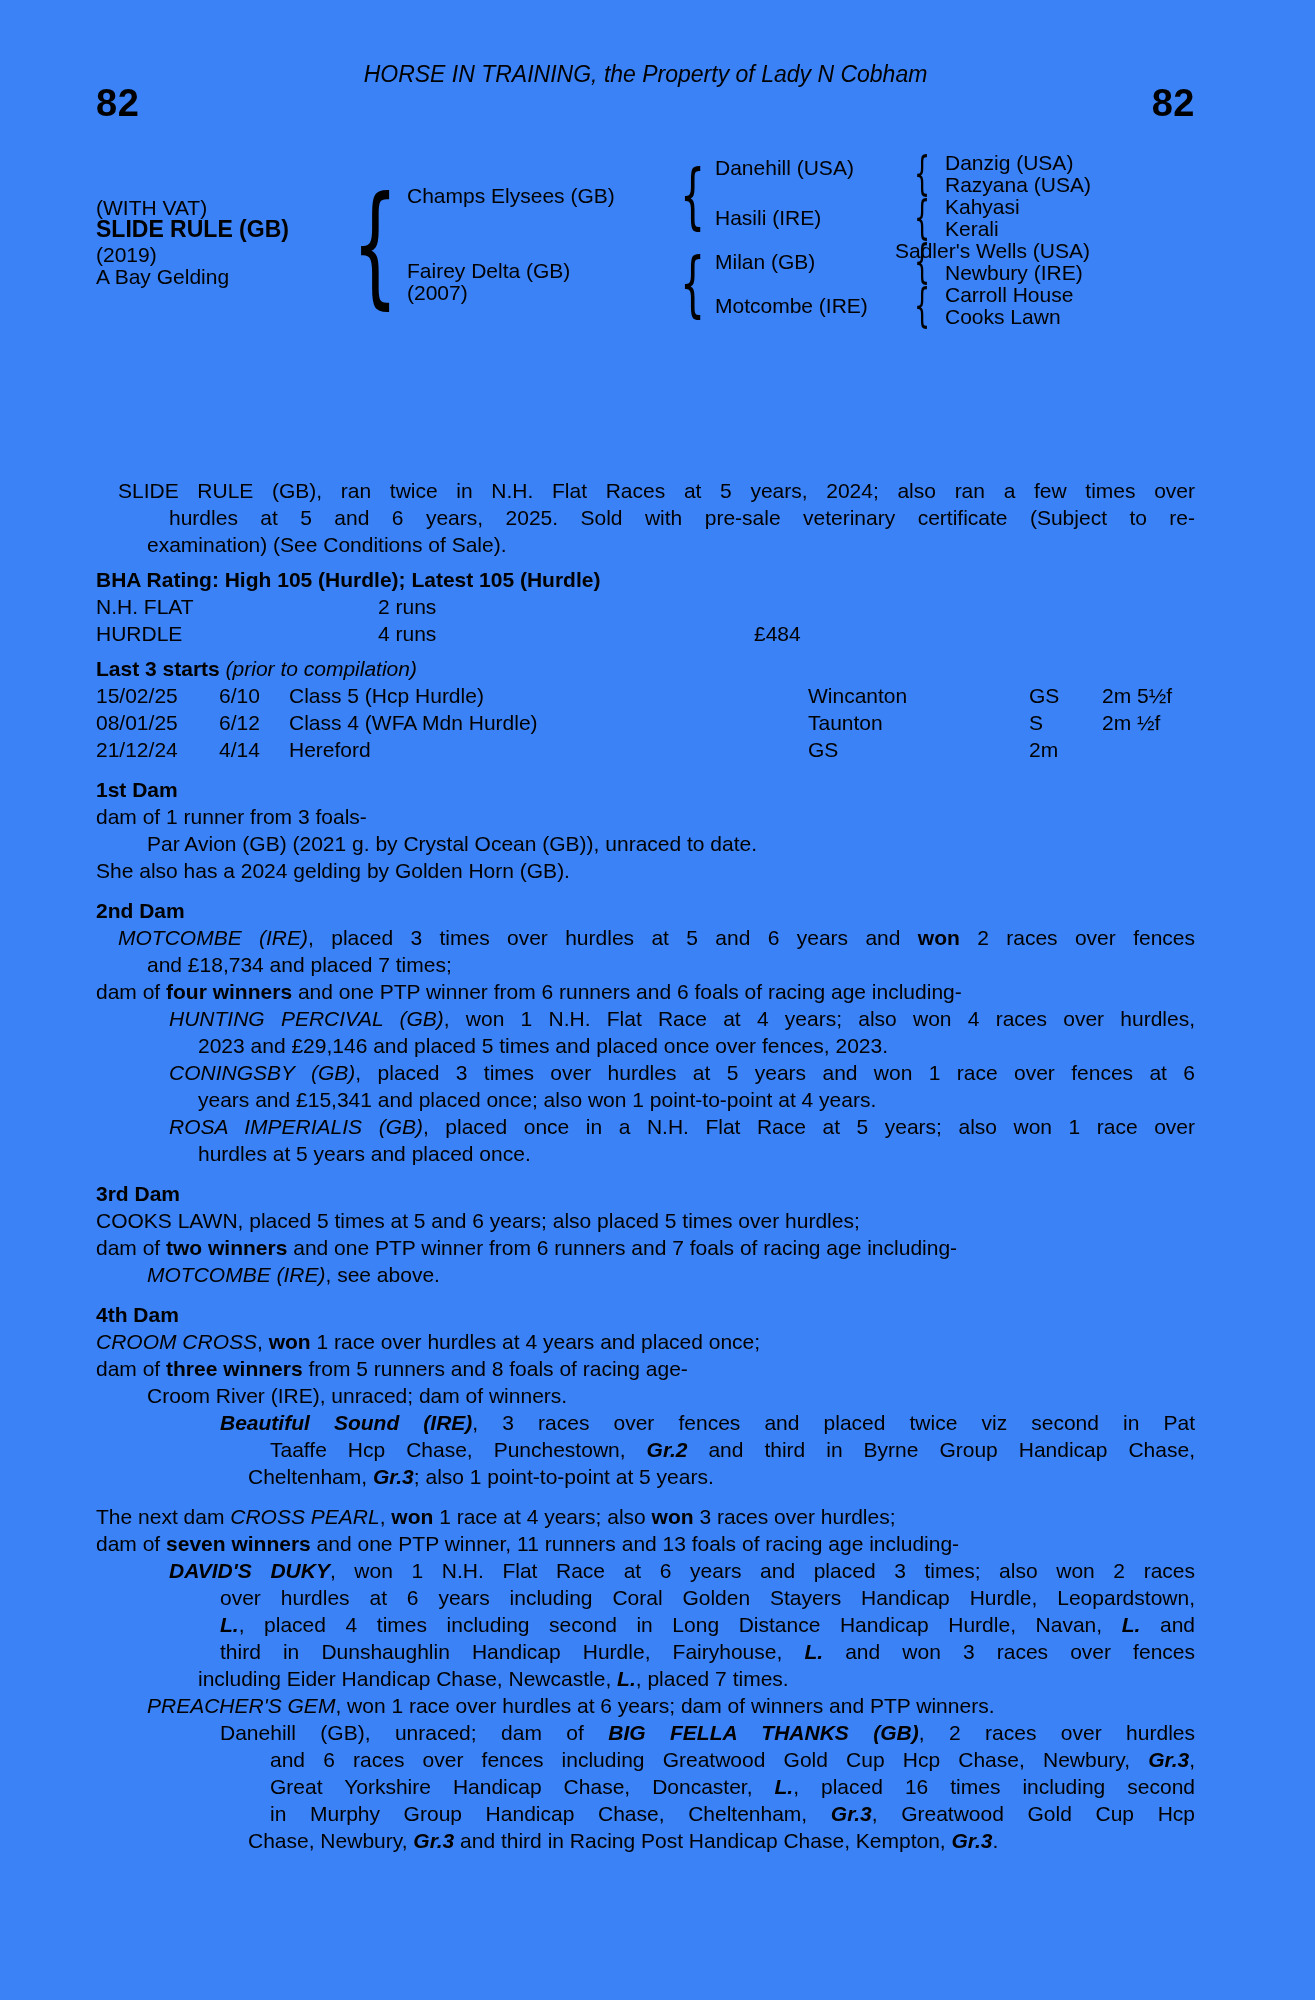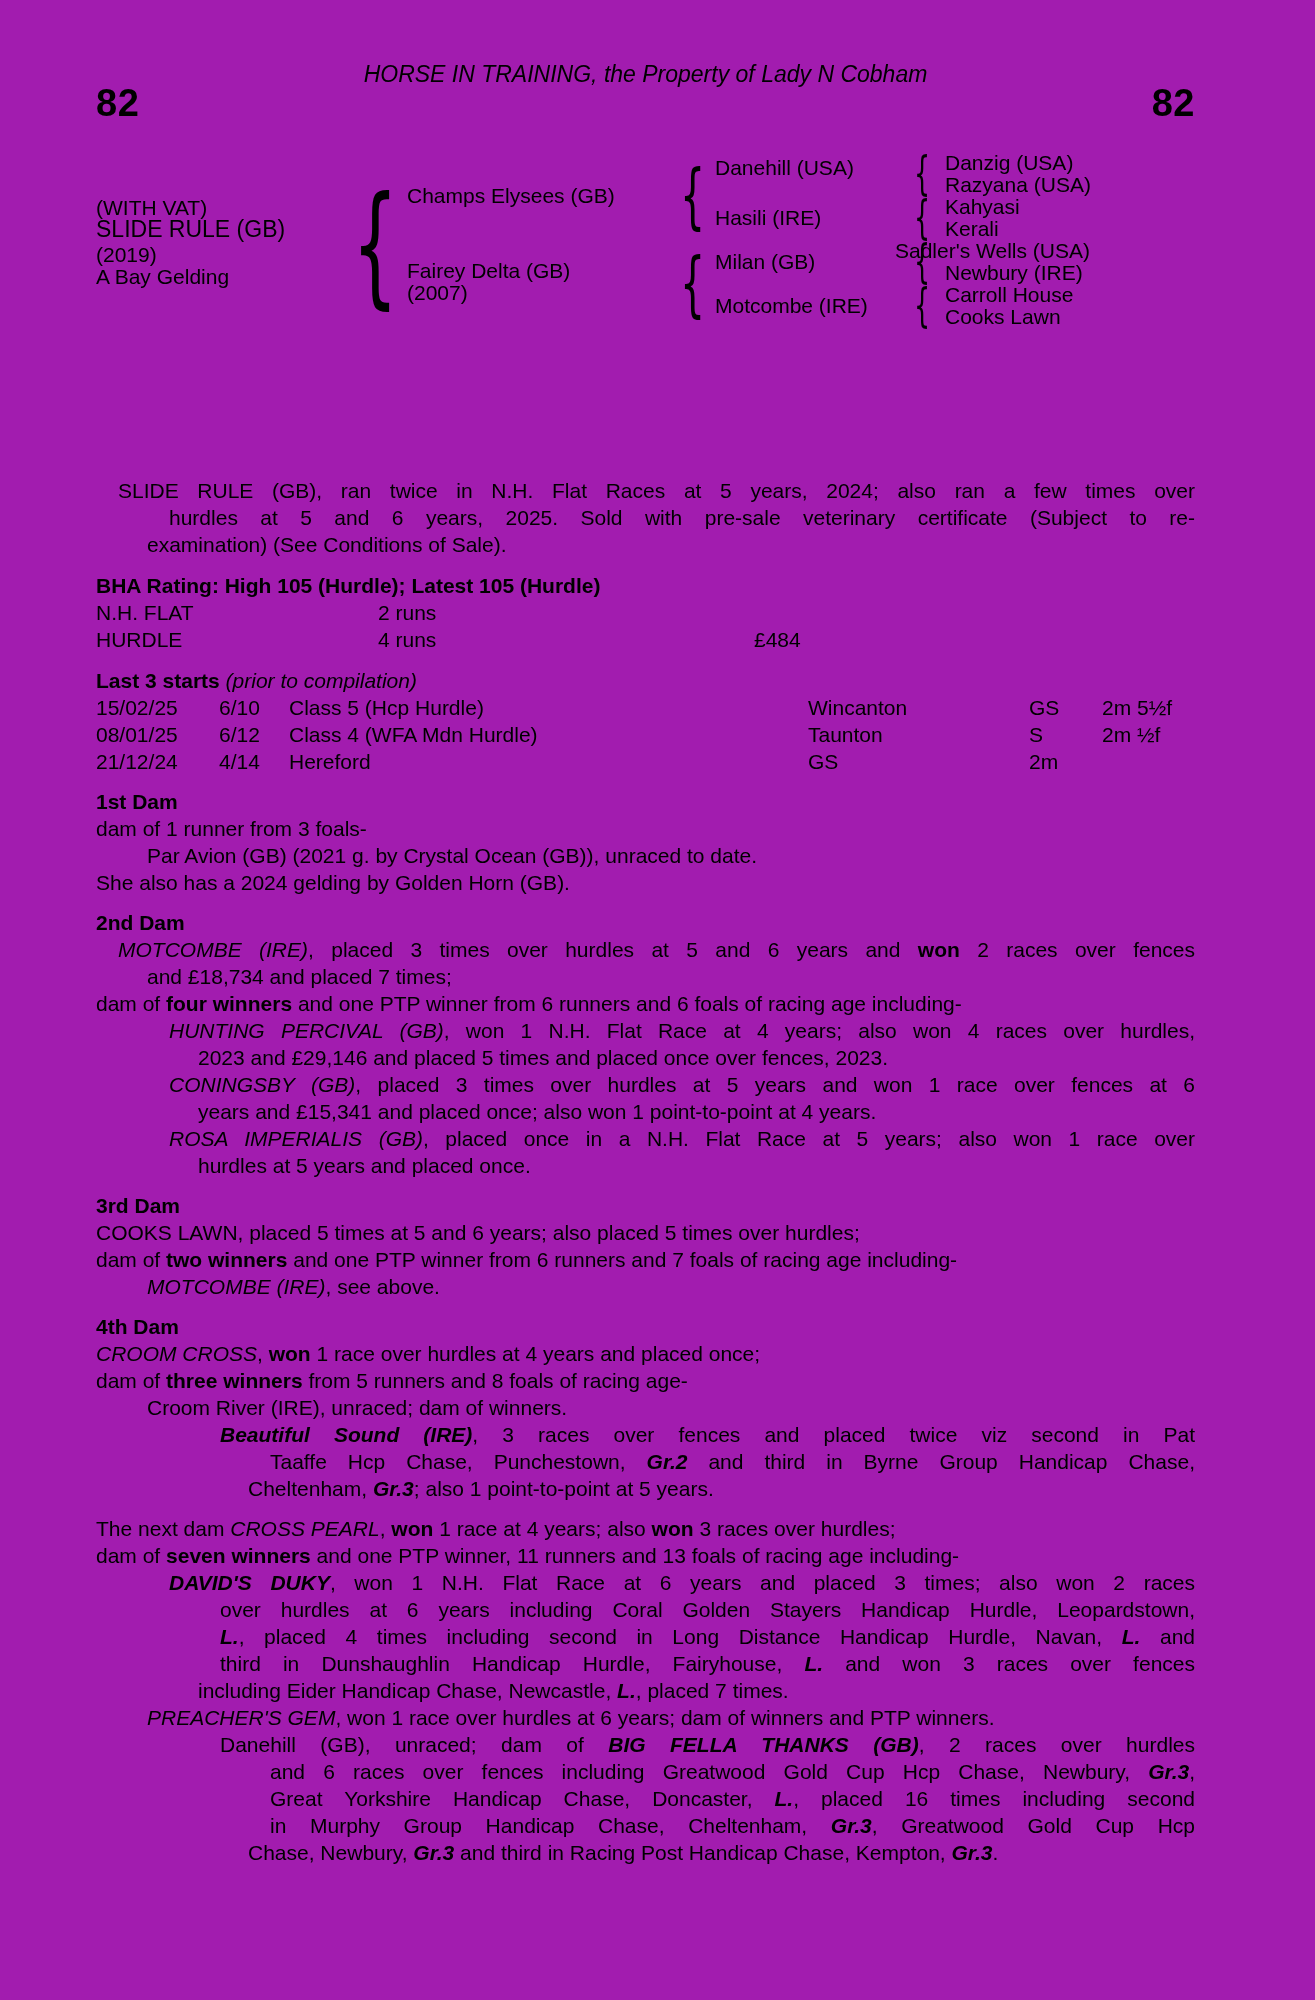--- a/index.html
+++ b/index.html
@@ -1,38 +1,38 @@
 <!DOCTYPE html>
 <html><head>
 <meta charset="utf-8">
 <style>
   html,body{margin:0;padding:0;background:#ffffff;}
-  .page{position:relative;width:1315px;height:2000px;background:#a21caf;color:#000;
+  .page{position:relative;width:1315px;height:2000px;background:#3b82f6;color:#000;
         font-family:"Liberation Sans","DejaVu Sans",sans-serif;overflow:hidden;}
   .page-title{position:absolute;top:61px;left:96px;width:1099px;text-align:center;
         font-size:23px;font-style:italic;}
   .lot{position:absolute;top:82px;font-size:38px;font-weight:bold;letter-spacing:.5px;}
   .lot-left{left:96px;}
   .lot-right{right:120px;}
   
   .pedigree{position:absolute;top:140px;left:0;width:1315px;height:210px;font-size:21px;}
   .ped{position:absolute;white-space:nowrap;line-height:22px;}
-  .horse-name{font-weight:normal;font-size:23px;}
+  .horse-name{font-weight:bold;font-size:23px;}
   .brace{position:absolute;font-family:"DejaVu Sans",sans-serif;font-weight:400;
          transform:scaleX(.55);transform-origin:left center;white-space:nowrap;}
   
   .body{position:absolute;top:477px;left:96px;width:1099px;font-size:21px;line-height:27px;}
   .ln{min-height:27px;}
   .j{text-align:justify;text-align-last:justify;text-justify:inter-word;margin-left:22px;}
   .ind1{padding-left:51px;}
   .ind2{padding-left:102px;}
   .ind3{padding-left:152px;}
   .b{font-weight:bold;}
   .i{font-style:italic;}
-  .block{margin-top:14px;}
+  .block{margin-top:8px;}
   .section{margin-top:13px;}
   .bha-row{display:grid;grid-template-columns:282px 376px auto;line-height:27px;}
   .ls-row{display:grid;grid-template-columns:123px 70px 519px 221px 73px auto;line-height:27px;}
 </style>
 </head>
 <body>
 
 <div class="page">
 
   <div class="page-title">HORSE IN TRAINING, the Property of Lady N Cobham</div>

